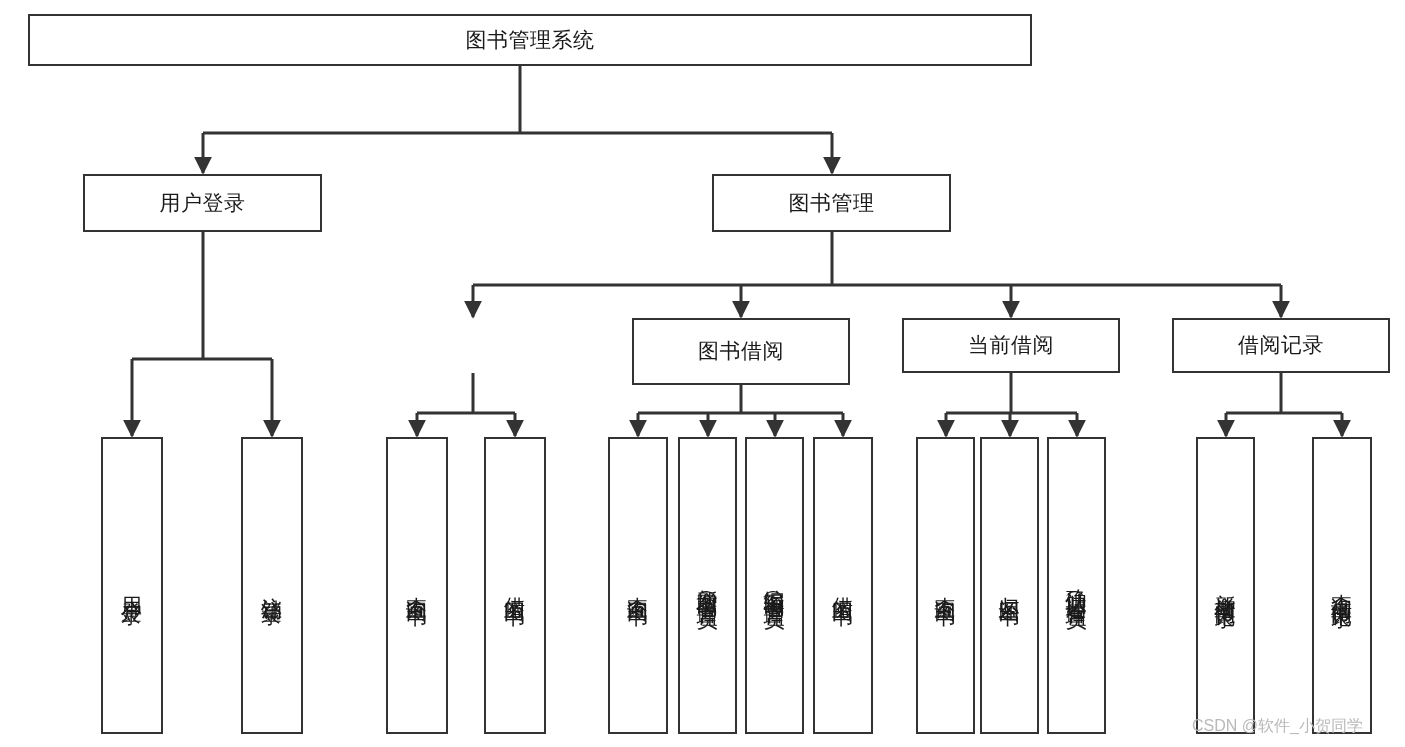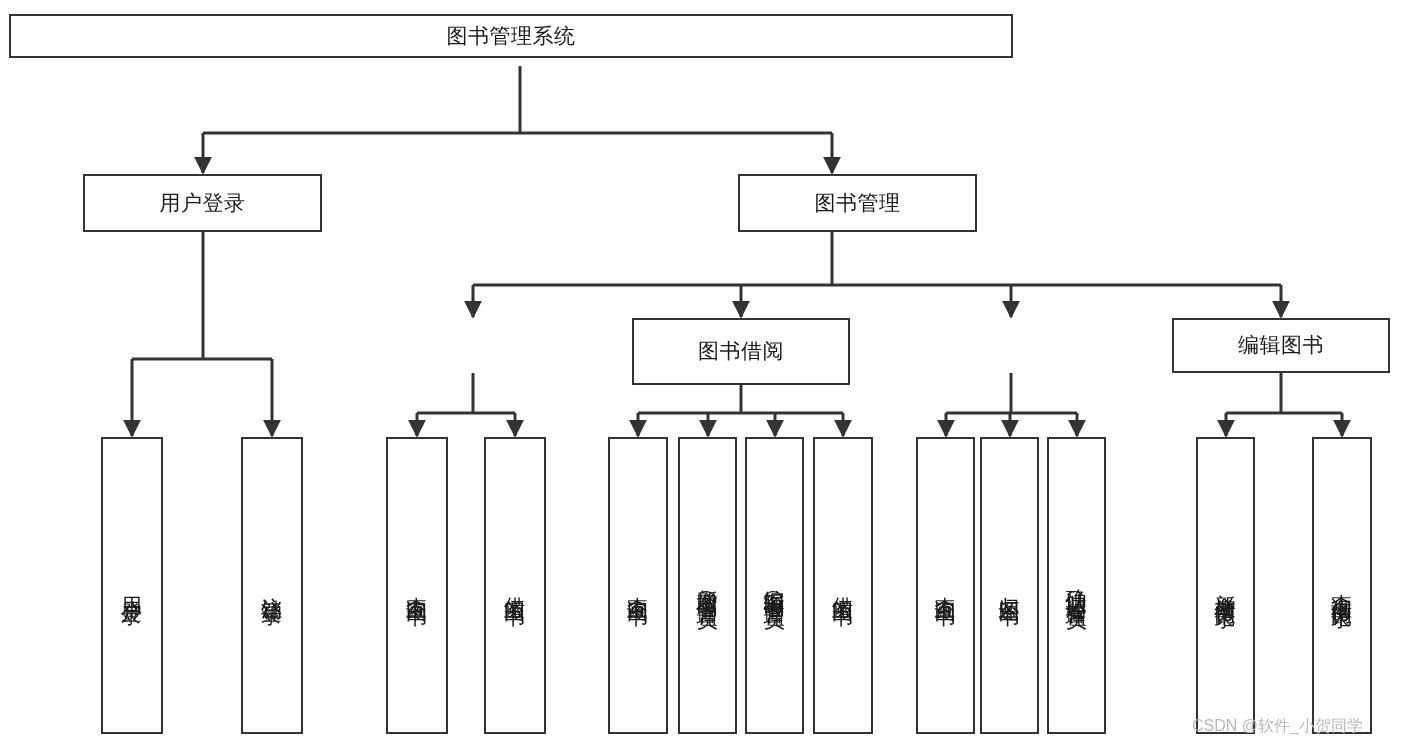--- a/index.html
+++ b/index.html
@@ -107,36 +107,39 @@
         <path d="M 946 413 L 946 436" marker-end="url(#arrowhead)"></path>
         <path d="M 1010 413 L 1010 436" marker-end="url(#arrowhead)"></path>
         <path d="M 1077 413 L 1077 436" marker-end="url(#arrowhead)"></path>
         <path d="M 1281 373 L 1281 413"></path>
         <path d="M 1226 413 L 1342 413"></path>
         <path d="M 1226 413 L 1226 436" marker-end="url(#arrowhead)"></path>
         <path d="M 1342 413 L 1342 436" marker-end="url(#arrowhead)"></path>
       </g>
   </svg>
 
-  <div class="node horizontal" style="left: 9px; top: 14px; width: 1004px; height: 44px;">
+  <div class="node horizontal" style="left: 28px; top: 14px; width: 1004px; height: 52px;">
     <span class="label">图书管理系统</span>
   </div>
 
   <div class="node horizontal" style="left: 83px; top: 174px; width: 239px; height: 58px;">
     <span class="label">用户登录</span>
   </div>
-  <div class="node horizontal" style="left: 712px; top: 174px; width: 239px; height: 58px; margin-left: 26px;">
+  <div class="node horizontal" style="left: 712px; top: 174px; width: 239px; height: 58px;">
     <span class="label">图书管理</span>
   </div>
 
   <div class="node horizontal" style="left: 632px; top: 318px; width: 218px; height: 67px;">
     <span class="label">图书借阅</span>
   </div>
+  <div class="node horizontal" style="left: 902px; top: 318px; width: 218px; height: 55px;">
+    <span class="label">当前借阅</span>
+  </div>
   <div class="node horizontal" style="left: 1172px; top: 318px; width: 218px; height: 55px;">
-    <span class="label">编辑图书</span>
+    <span class="label">借阅记录</span>
   </div>
 
   <div class="node vertical" style="left: 101px; top: 437px; width: 62px; height: 297px;">
     <span class="label">用户登录</span>
   </div>
   <div class="node vertical" style="left: 241px; top: 437px; width: 62px; height: 297px;">
     <span class="label">注销登录</span>
   </div>
   <div class="node vertical" style="left: 386px; top: 437px; width: 62px; height: 297px;">
     <span class="label">查询图书</span>

